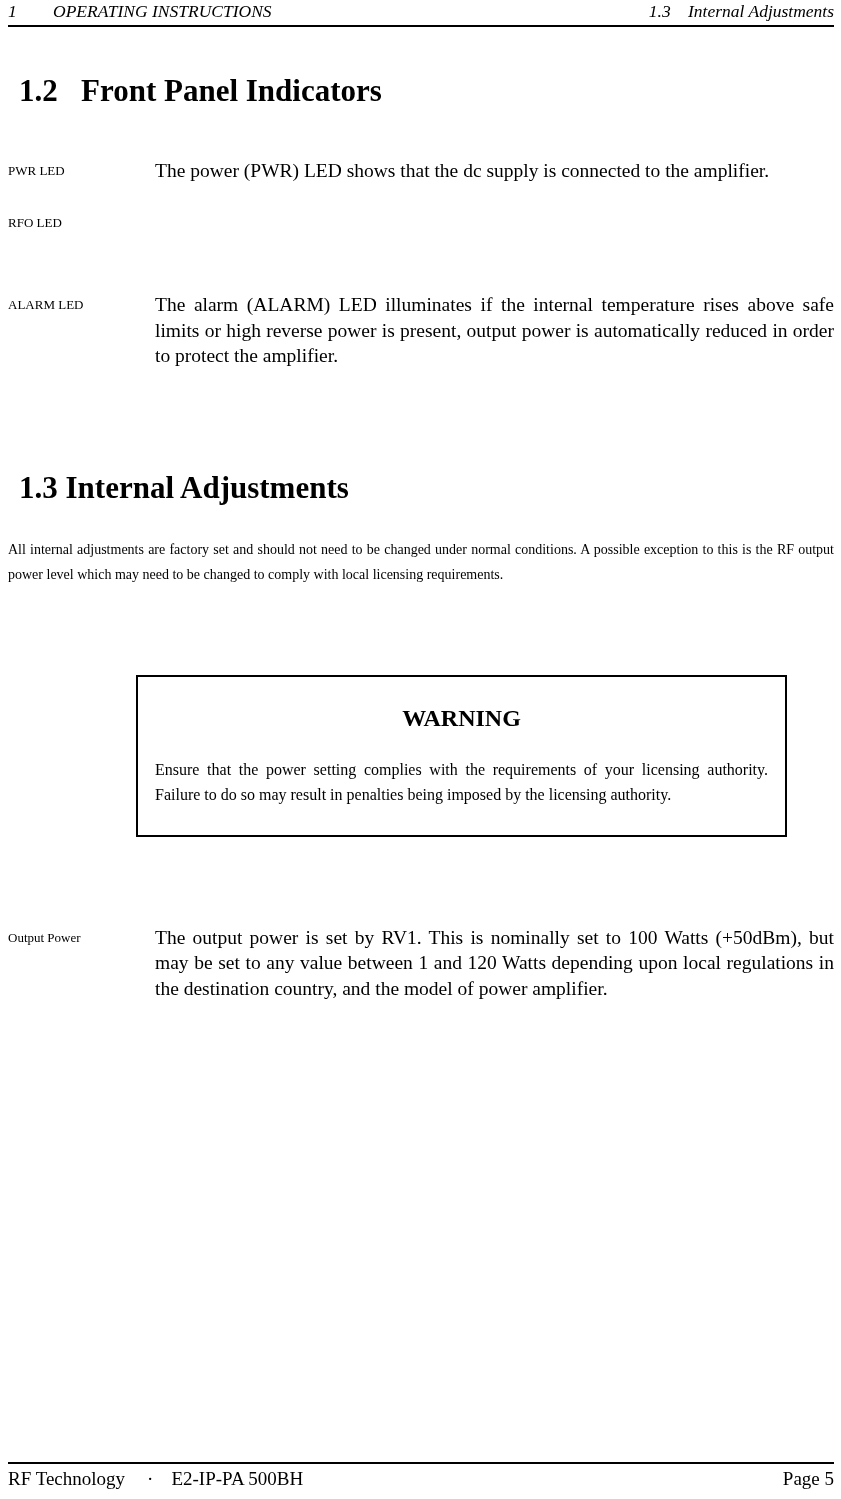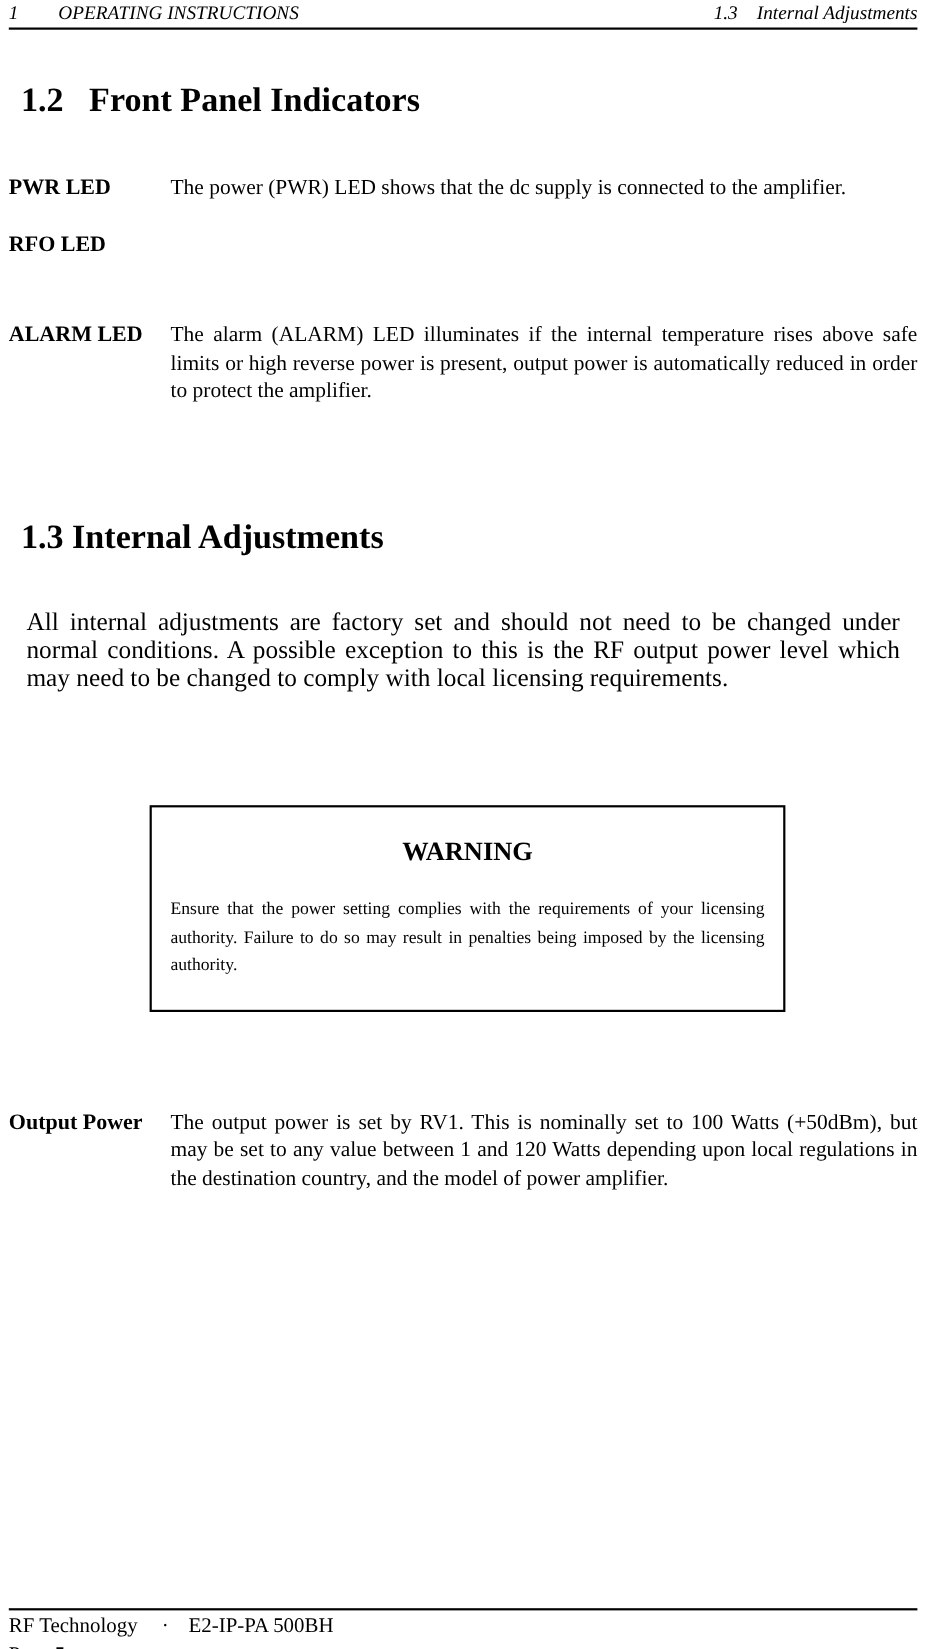--- a/index.html
+++ b/index.html
@@ -72,35 +72,35 @@
 
   h2.section-heading {
     font-size: 31px;
     font-weight: bold;
     line-height: 30px;
     margin: 11px;
     white-space: pre;
   }
 
   p.body-text {
-    font-size: 23px;
+    font-size: 14px;
     line-height: 25.5px;
     text-align: justify;
-    margin: 16px;
+    margin: 0;
   }
 
   
   .def-row {
     display: flex;
     align-items: flex-start;
   }
   .def-term {
     flex: 0 0 auto;
-    font-weight: bold;
-    font-size: 20px;
+    font-weight: normal;
+    font-size: 13px;
     line-height: 25.5px;
     white-space: nowrap;
     min-width: 147px;
     padding-right: 6px;
     box-sizing: border-box;
   }
   .def-desc {
     flex: 1 1 auto;
     font-size: 19.5px;
     line-height: 25.5px;
@@ -108,21 +108,21 @@
     text-justify: inter-word;
   }
 
   
   .warning-wrap {
     display: flex;
     justify-content: flex-start;
   }
   .warning-box {
     margin-left: 128px;
-    width: 578px;
+    width: 651px;
     box-sizing: border-box;
     border: 2px solid #000000;
     padding: 20px 17px 27px 17px;
   }
   .warning-title {
     text-align: center;
     font-size: 24px;
     font-weight: bold;
     line-height: 30px;
     margin: 6px 0 24px 0;
@@ -145,24 +145,24 @@
     background: #000000;
   }
   .page-footer {
     position: absolute;
     left: 8px;
     right: 7px;
     top: 1466px;
     height: 28px;
     display: flex;
     align-items: flex-start;
+    justify-content: space-between;
     font-size: 19px;
     line-height: 26px;
     white-space: nowrap;
-    flex-direction: column;
   }
   .footer-left {
     display: flex;
     align-items: baseline;
   }
   .footer-sep {
     margin: 0 18px 0 22px;
   }
 
   .spacer-1 { height: 38px; }

